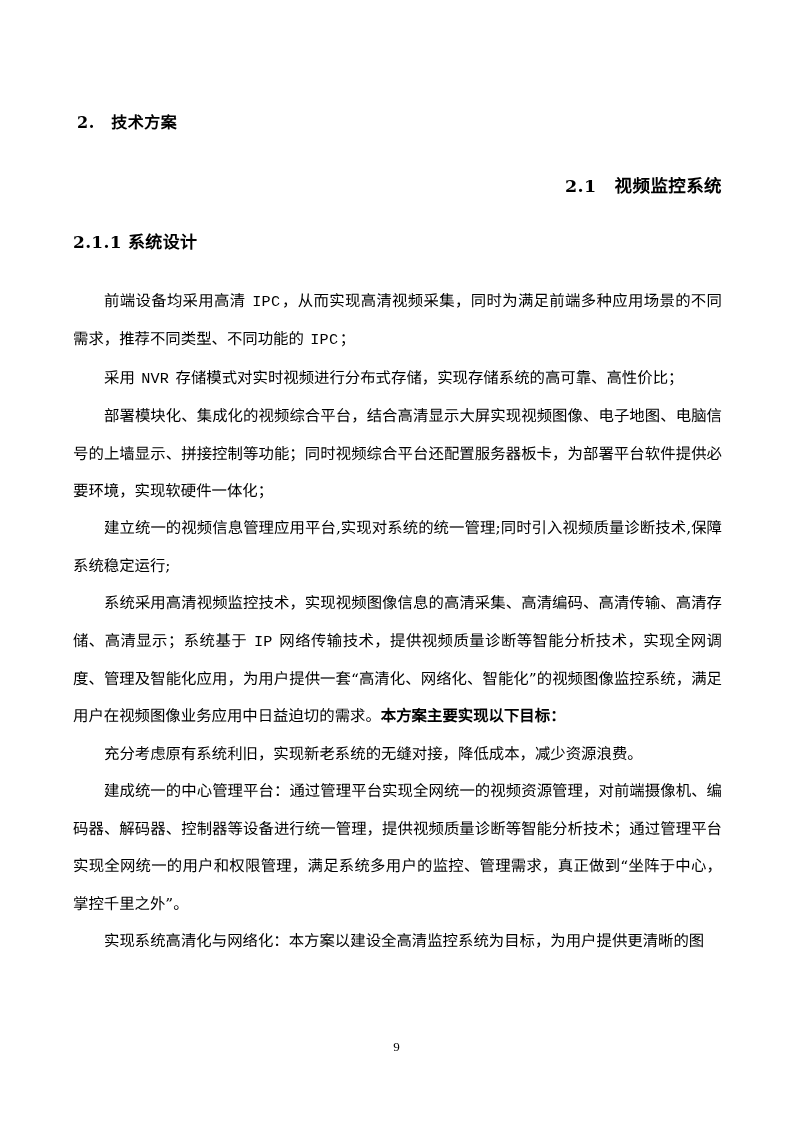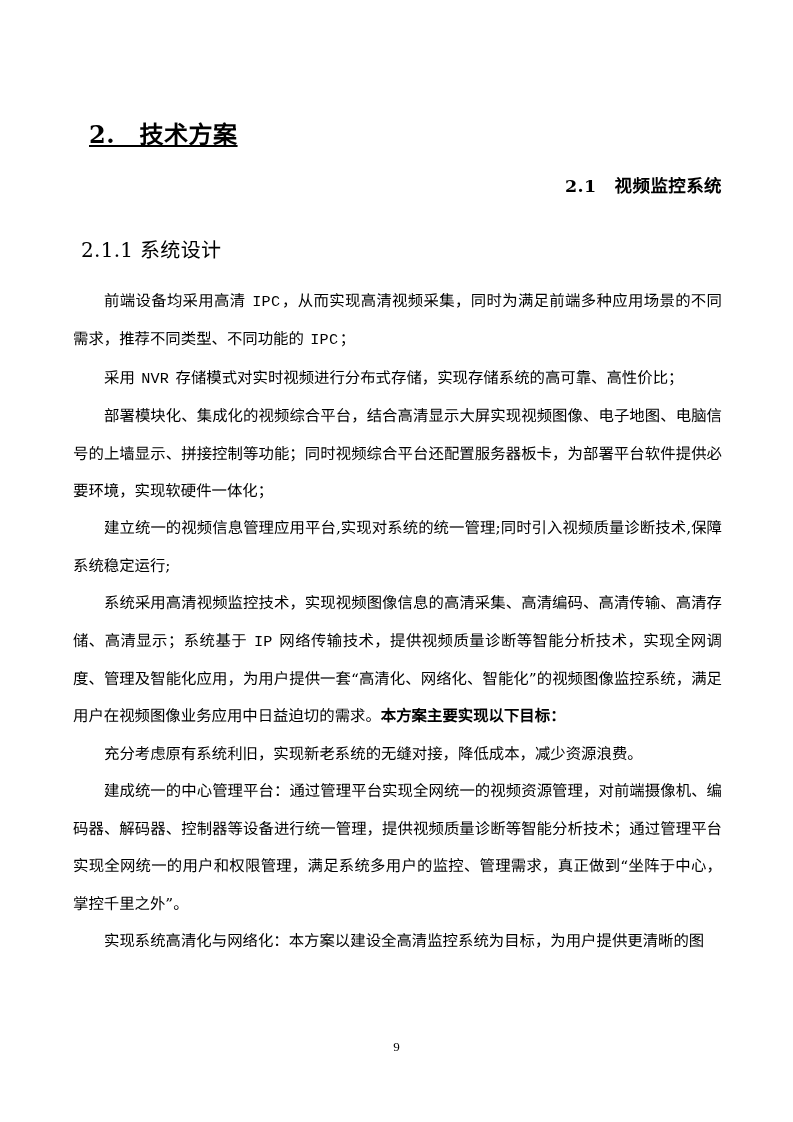--- a/index.html
+++ b/index.html
@@ -23,58 +23,57 @@
 
   .content {
     position: absolute;
     left: 73px;
     top: 0;
     width: 649px;
   }
 
   
   .h1 {
-    margin: 16px;
+    margin: 4px;
     padding: 0;
     position: absolute;
     top: 104px;
     left: 0;
     width: 649px;
-    font-size: 24px;
+    font-size: 16px;
     font-weight: bold;
     line-height: 30px;
     letter-spacing: 0.5px;
     white-space: pre;
-    text-decoration: underline;
   }
 
   .h2 {
     margin: 0;
     padding: 0;
     position: absolute;
     top: 172px;
     left: 0;
     width: 649px;
     font-size: 17.5px;
     font-weight: bold;
     line-height: 28px;
     letter-spacing: 0.4px;
     white-space: pre;
     text-align: right;
   }
 
   .h3 {
-    margin: 8px;
+    margin: 0;
     padding: 0;
     position: absolute;
     top: 229px;
     left: 0;
     width: 649px;
-    font-size: 20px;
-    font-weight: normal;
+    font-size: 17px;
+    font-weight: bold;
     line-height: 26px;
     letter-spacing: 0.3px;
     white-space: pre;
   }
 
   
   .body-block {
     position: absolute;
     top: 283px;
     left: 0;

